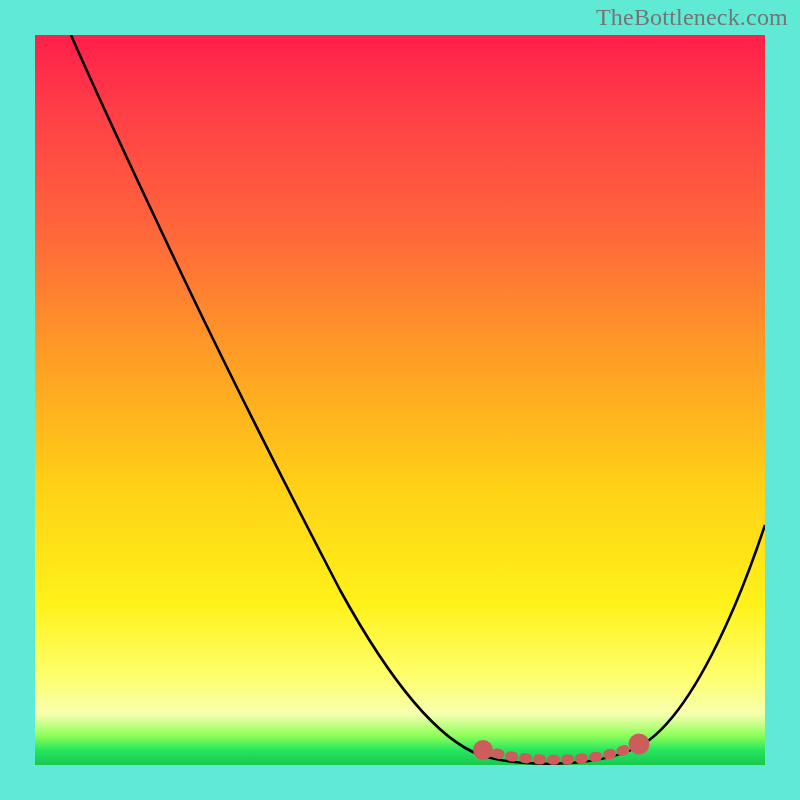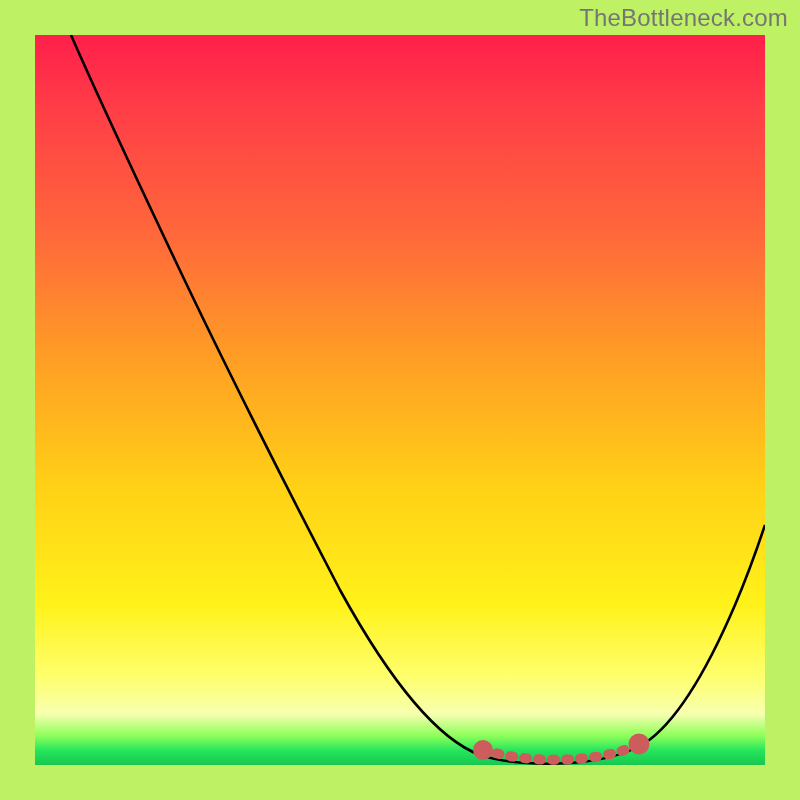--- a/index.html
+++ b/index.html
@@ -8,21 +8,22 @@
     width: 800px;
     height: 800px;
     background: #000;
     overflow: hidden;
     font-family: Arial, Helvetica, sans-serif;
   }
   .stage {
     position: relative;
     width: 800px;
     height: 800px;
-    background: #bef264;
+    background: #5eead4;
+    font-family: Liberation Serif, serif;
   }
   .attribution {
     position: absolute;
     top: 4px;
     right: 12px;
     color: #757575;
     font-size: 24px;
     font-weight: 400;
     letter-spacing: 0.2px;
   }

